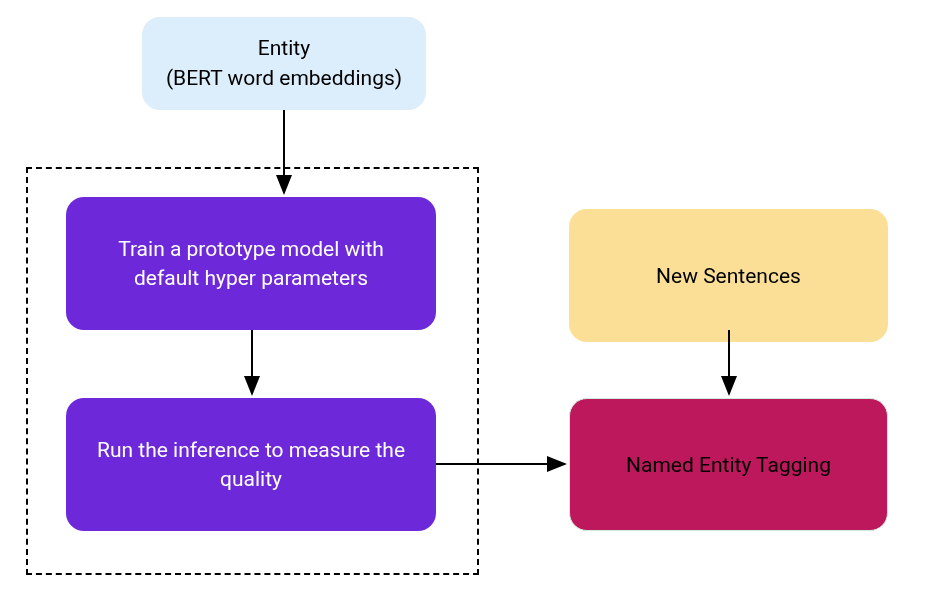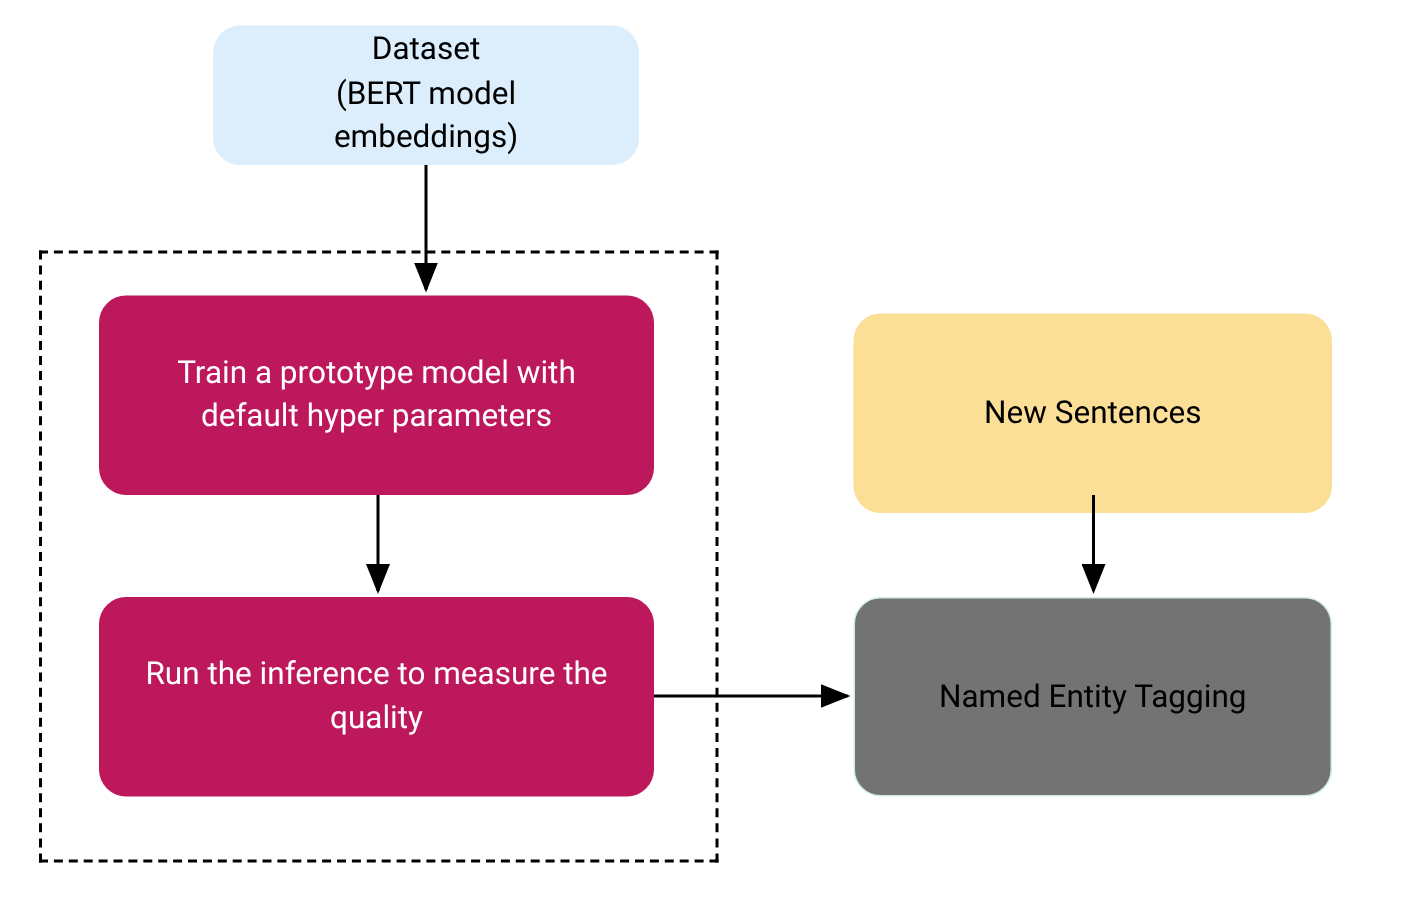--- a/index.html
+++ b/index.html
@@ -21,33 +21,33 @@
       padding: 10px 20px;
       box-sizing: border-box;
     }
     .box-dataset {
       background: #dcedfb;
       color: #000;
       font-size: 21px;
       line-height: 1.4;
     }
     .box-blue {
-      background: #be185d;
+      background: #6d28d9;
       color: #fff;
       font-size: 21px;
       line-height: 1.35;
     }
     .box-yellow {
       background: #fbdf96;
       color: #000;
       font-size: 21px;
       margin-top: 12px;
     }
     .box-green {
-      background: #737373;
+      background: #be185d;
       border: 1px solid #cfeedd;
       color: #000;
       font-size: 21px;
     }
     .dashed-container {
       position: absolute;
       border: 2px dashed #000;
       background: transparent;
     }
     svg.arrows {
@@ -57,22 +57,22 @@
       pointer-events: none;
     }
   </style>
 </head>
 <body>
 
 <div class="dashed-container" style="left:26px; top:167px; width:449px; height:404px;"></div>
 
 <div class="box box-dataset" style="left:142px; top:17px; width:284px; height:93px;">
   <div>
-    <span>Dataset</span><br>
-    <span>(BERT model embeddings)</span>
+    <span>Entity</span><br>
+    <span>(BERT word embeddings)</span>
   </div>
 </div>
 
 <div class="box box-blue" style="left:66px; top:197px; width:370px; height:133px;">
   <span>Train a prototype model with default hyper parameters</span>
 </div>
 
 <div class="box box-blue" style="left:66px; top:398px; width:370px; height:133px;align-items:center;">
   <span>Run the inference to measure the quality</span>
 </div>

